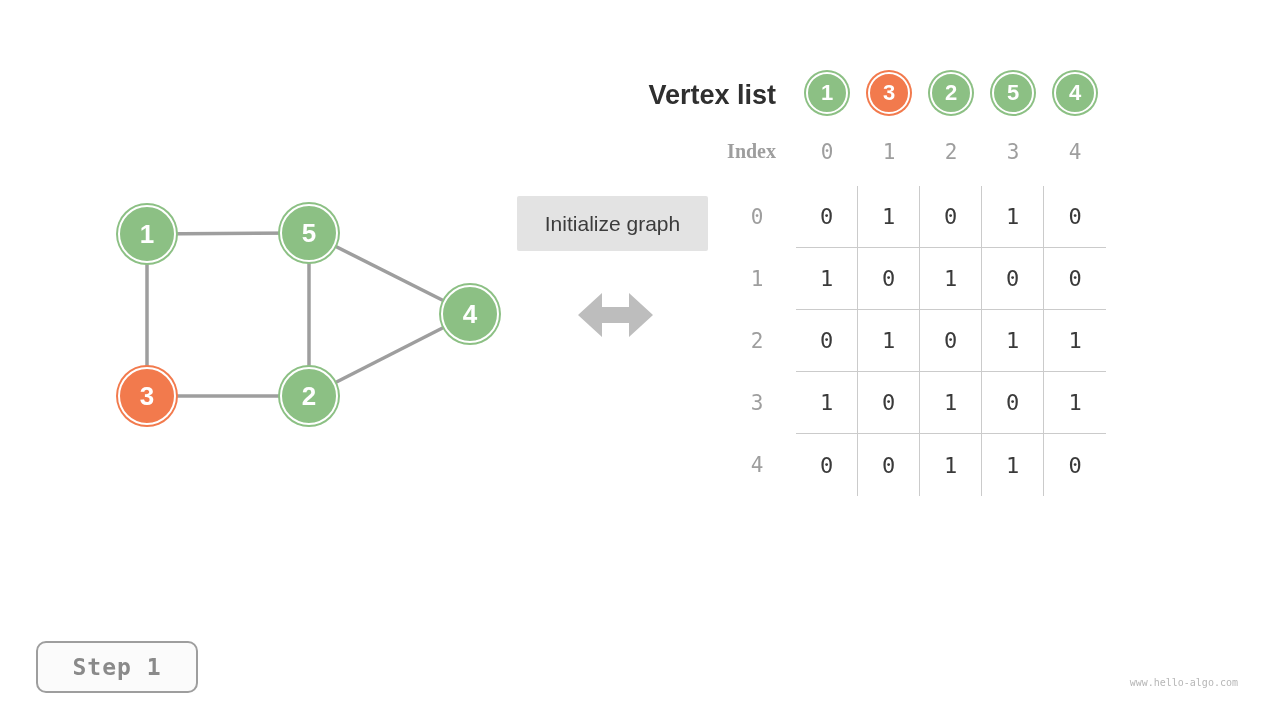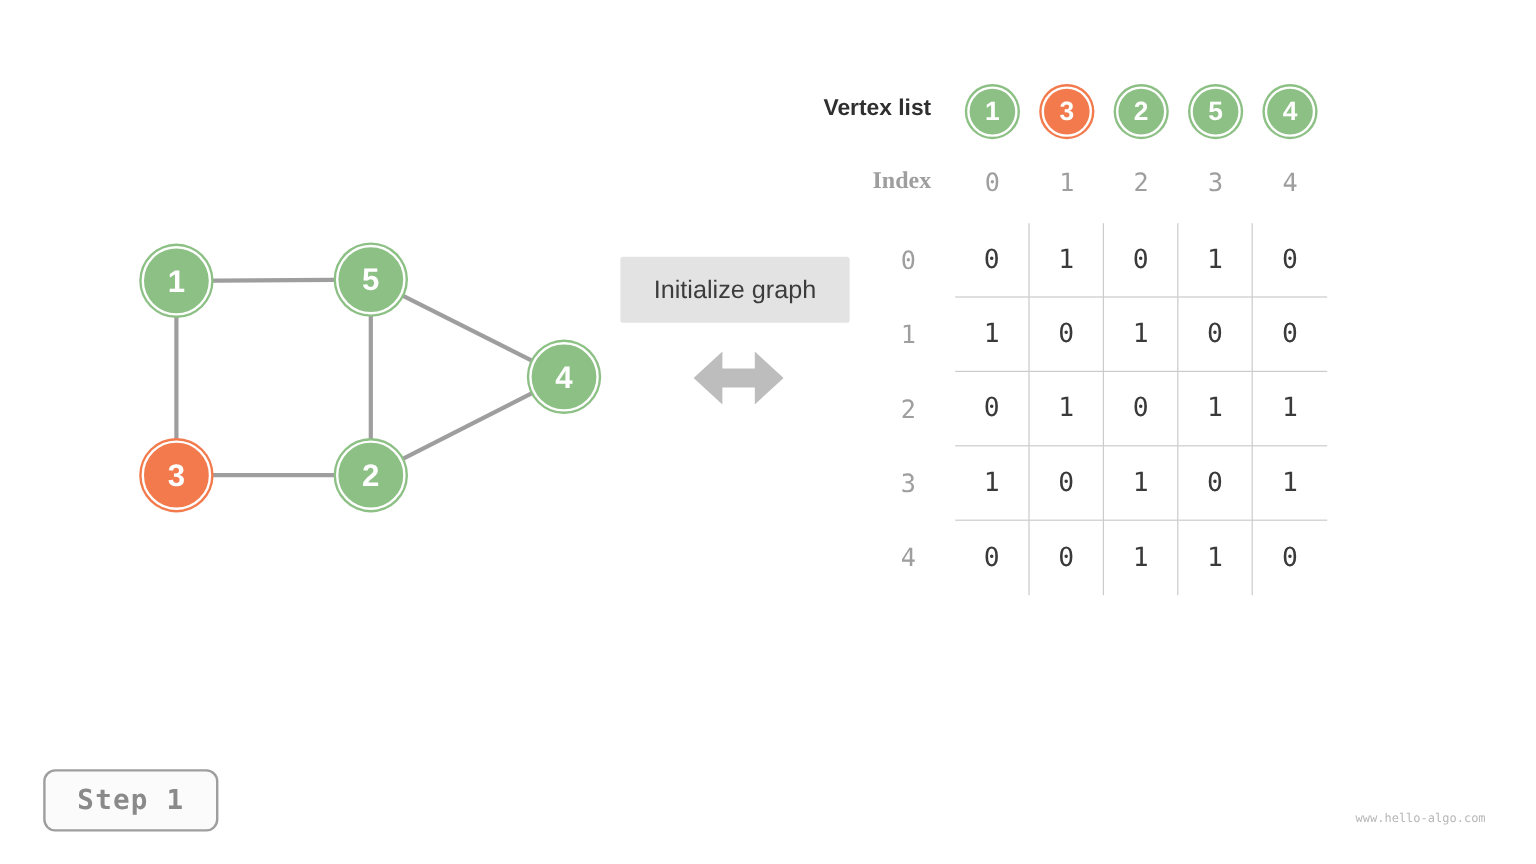--- a/index.html
+++ b/index.html
@@ -11,28 +11,28 @@
   #edges-svg{position:absolute;left:0;top:0;width:1280px;height:720px;}
   .gnode{
     position:absolute;width:62px;height:62px;border-radius:50%;
     display:flex;align-items:center;justify-content:center;
     color:#ffffff;font-size:26px;font-weight:600;
   }
   .gnode .ring{position:absolute;left:2px;top:2px;right:2px;bottom:2px;border:2px solid #ffffff;border-radius:50%;}
   .gnode .lbl{position:relative;}
   
   .badge{
-    position:absolute;left:517px;top:214px;width:191px;height:55px;
+    position:absolute;left:517px;top:196px;width:191px;height:55px;
     background:#e3e3e3;border-radius:2px;display:flex;align-items:center;justify-content:center;
     font-size:21px;color:#3c3c3c;
   }
   #arrow-svg{position:absolute;left:578px;top:293px;}
   
   .vlist-label{
-    position:absolute;right:504px;top:80px;font-size:19px;font-weight:bold;color:#2f2f2f;white-space:nowrap;
+    position:absolute;right:504px;top:80px;font-size:27px;font-weight:bold;color:#2f2f2f;white-space:nowrap;
   }
   .index-label{
     position:absolute;right:504px;top:140px;font-size:20px;font-weight:bold;color:#9e9e9e;white-space:nowrap;font-family:Liberation Serif, serif;
   }
   .vcircle{
     position:absolute;top:70px;width:46px;height:46px;border-radius:50%;
     display:flex;align-items:center;justify-content:center;
     color:#ffffff;font-size:22px;font-weight:600;
   }
   .vcircle .ring{position:absolute;left:2px;top:2px;right:2px;bottom:2px;border:2px solid #ffffff;border-radius:50%;}
@@ -54,21 +54,21 @@
     font-family:"DejaVu Sans Mono",monospace;font-size:22px;color:#3a3a3a;
   }
   #matrix .cell{display:flex;align-items:center;justify-content:center;box-sizing:border-box;}
   #matrix .cell.bR{border-right:1px solid #cbcbcb;}
   #matrix .cell.bB{border-bottom:1px solid #cbcbcb;}
   
   .caption{position:absolute;top:603px;width:300px;text-align:center;font-size:22px;color:#3a3a3a;}
   .caption.graph{left:159px;}
   .caption.matrix{left:793px;}
   .step{
-    position:absolute;left:36px;top:641px;width:146px;height:52px;box-sizing:border-box;
+    position:absolute;left:36px;top:641px;width:162px;height:52px;box-sizing:border-box;
     border:2px solid #9e9e9e;border-radius:10px;background:#fbfbfb;
     display:flex;align-items:center;justify-content:center;
     font-family:"DejaVu Sans Mono",monospace;font-weight:bold;font-size:23px;color:#8a8a8a;letter-spacing:1px;
   }
   .watermark{
     position:absolute;right:42px;top:677px;
     font-family:"DejaVu Sans Mono",monospace;font-size:10px;color:#b7b7b7;
   }
 </style>
 </head>

